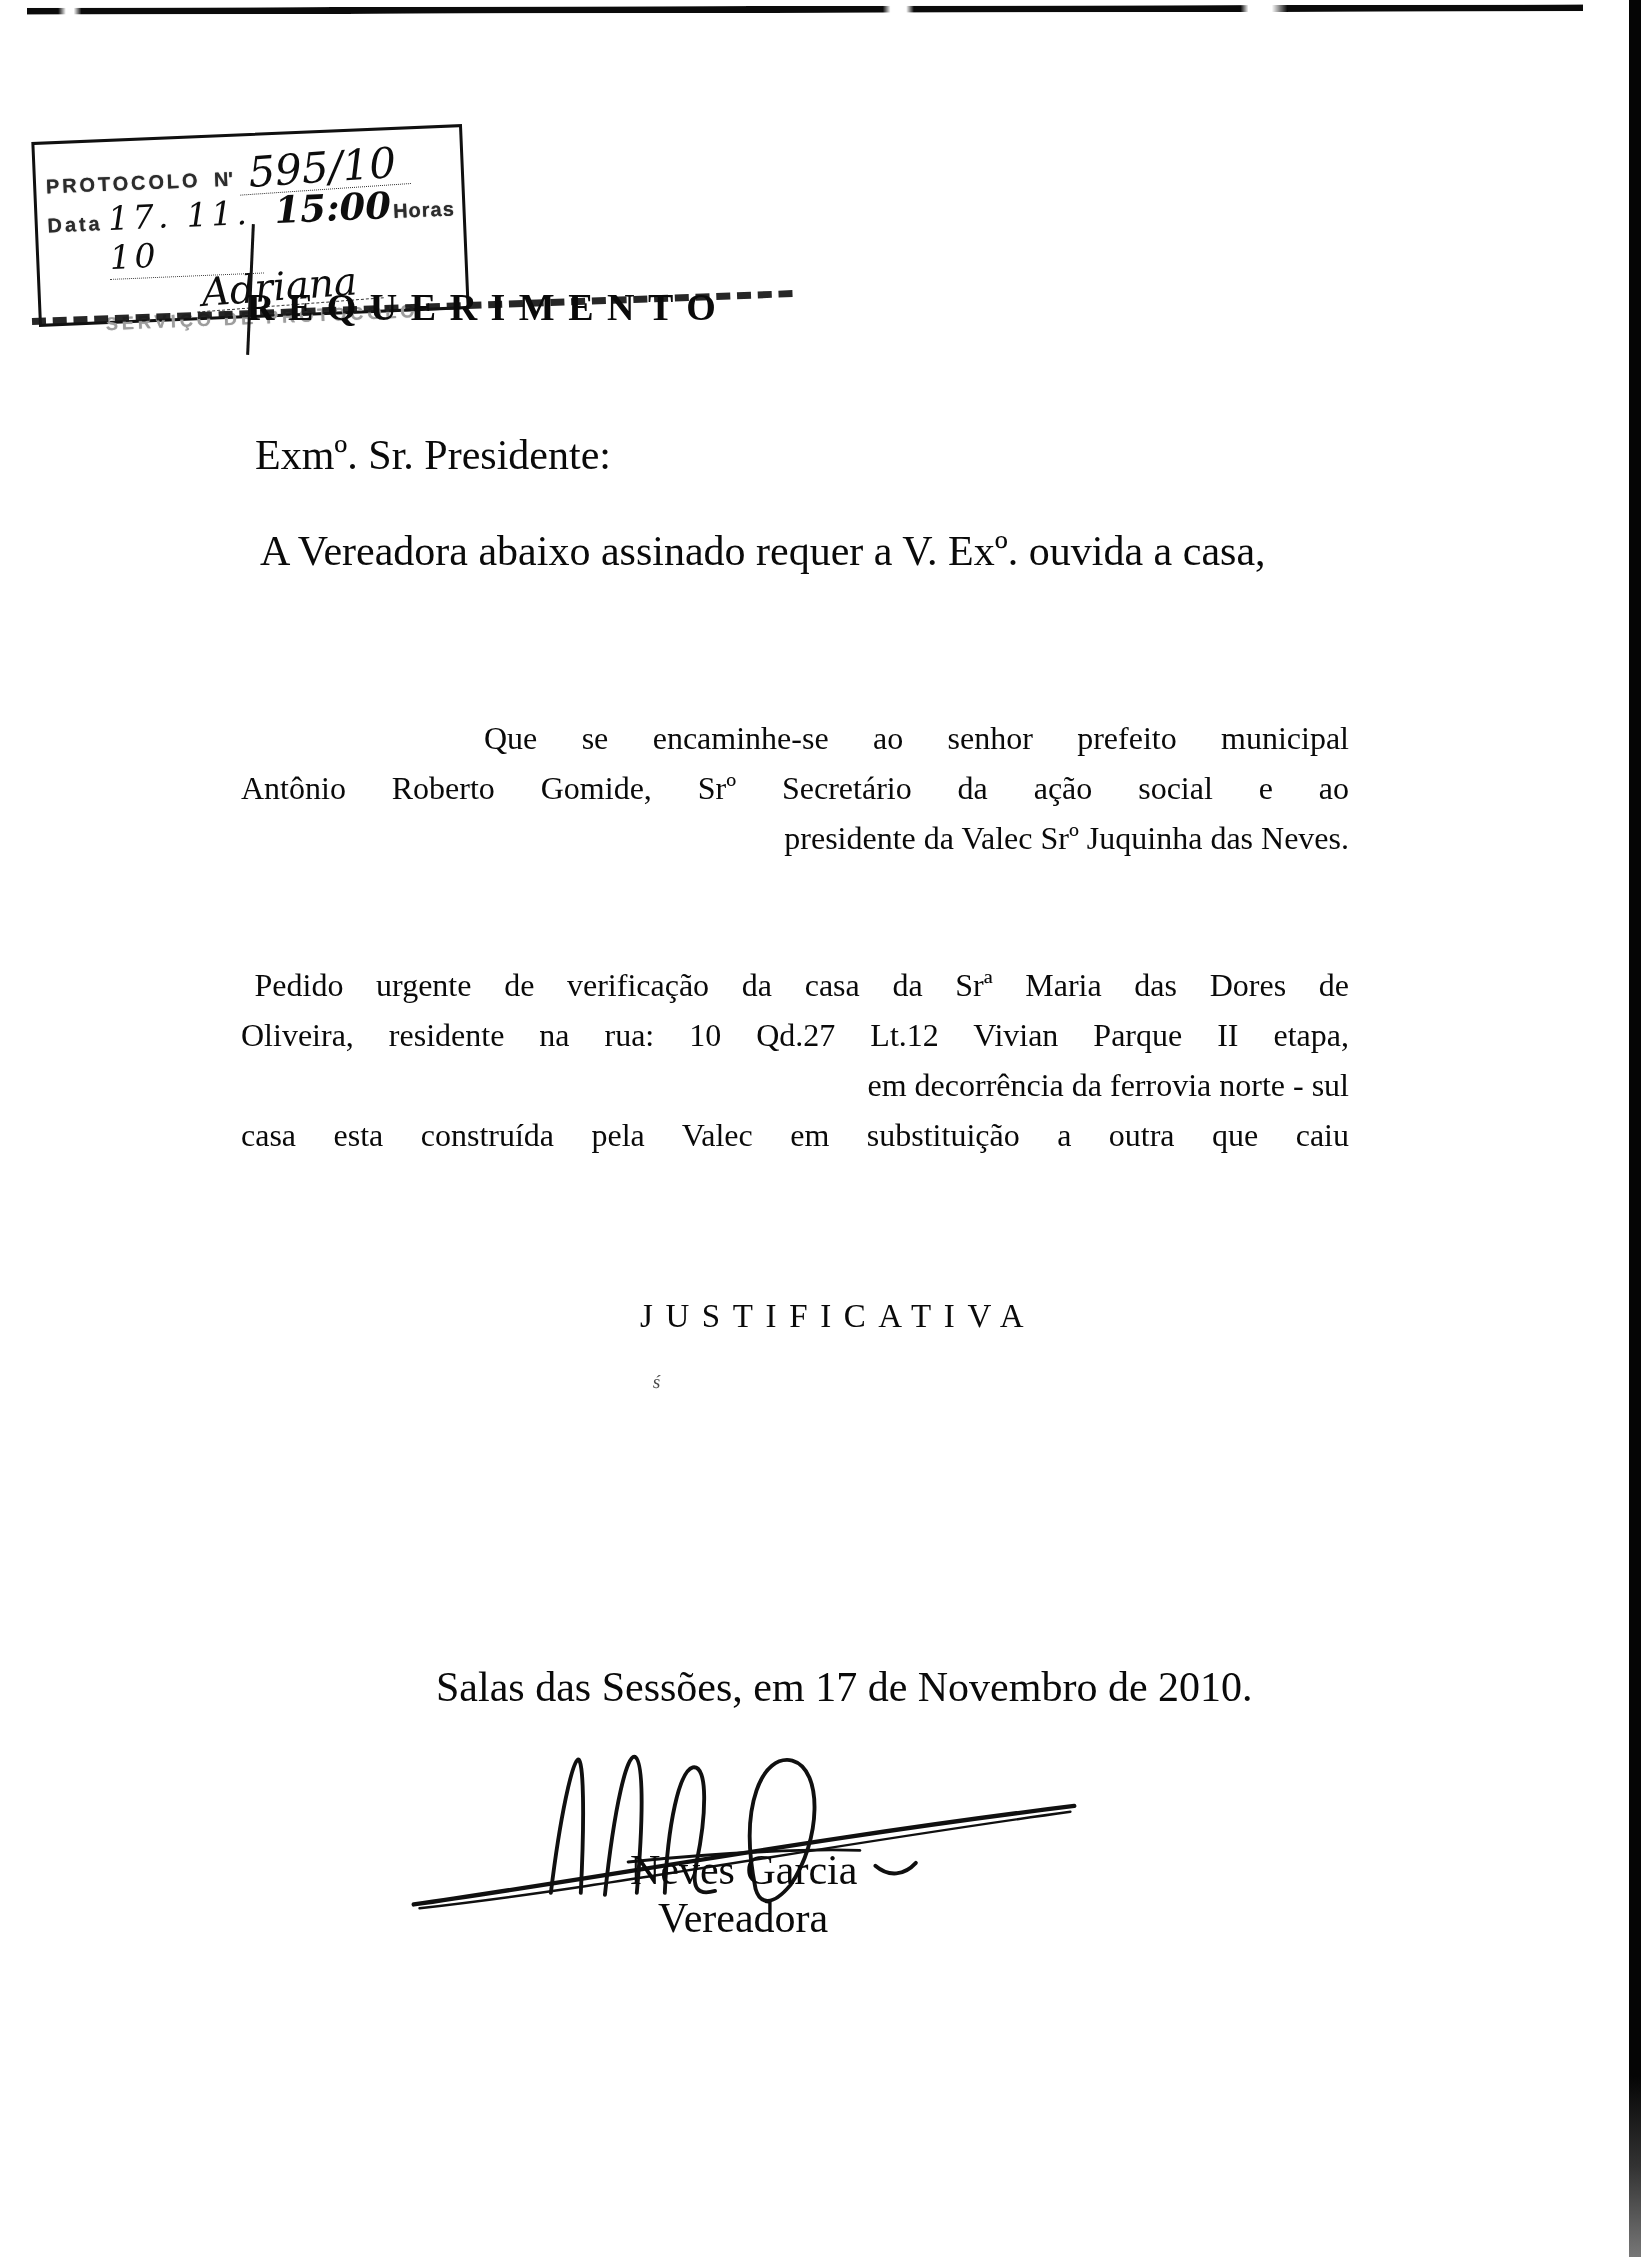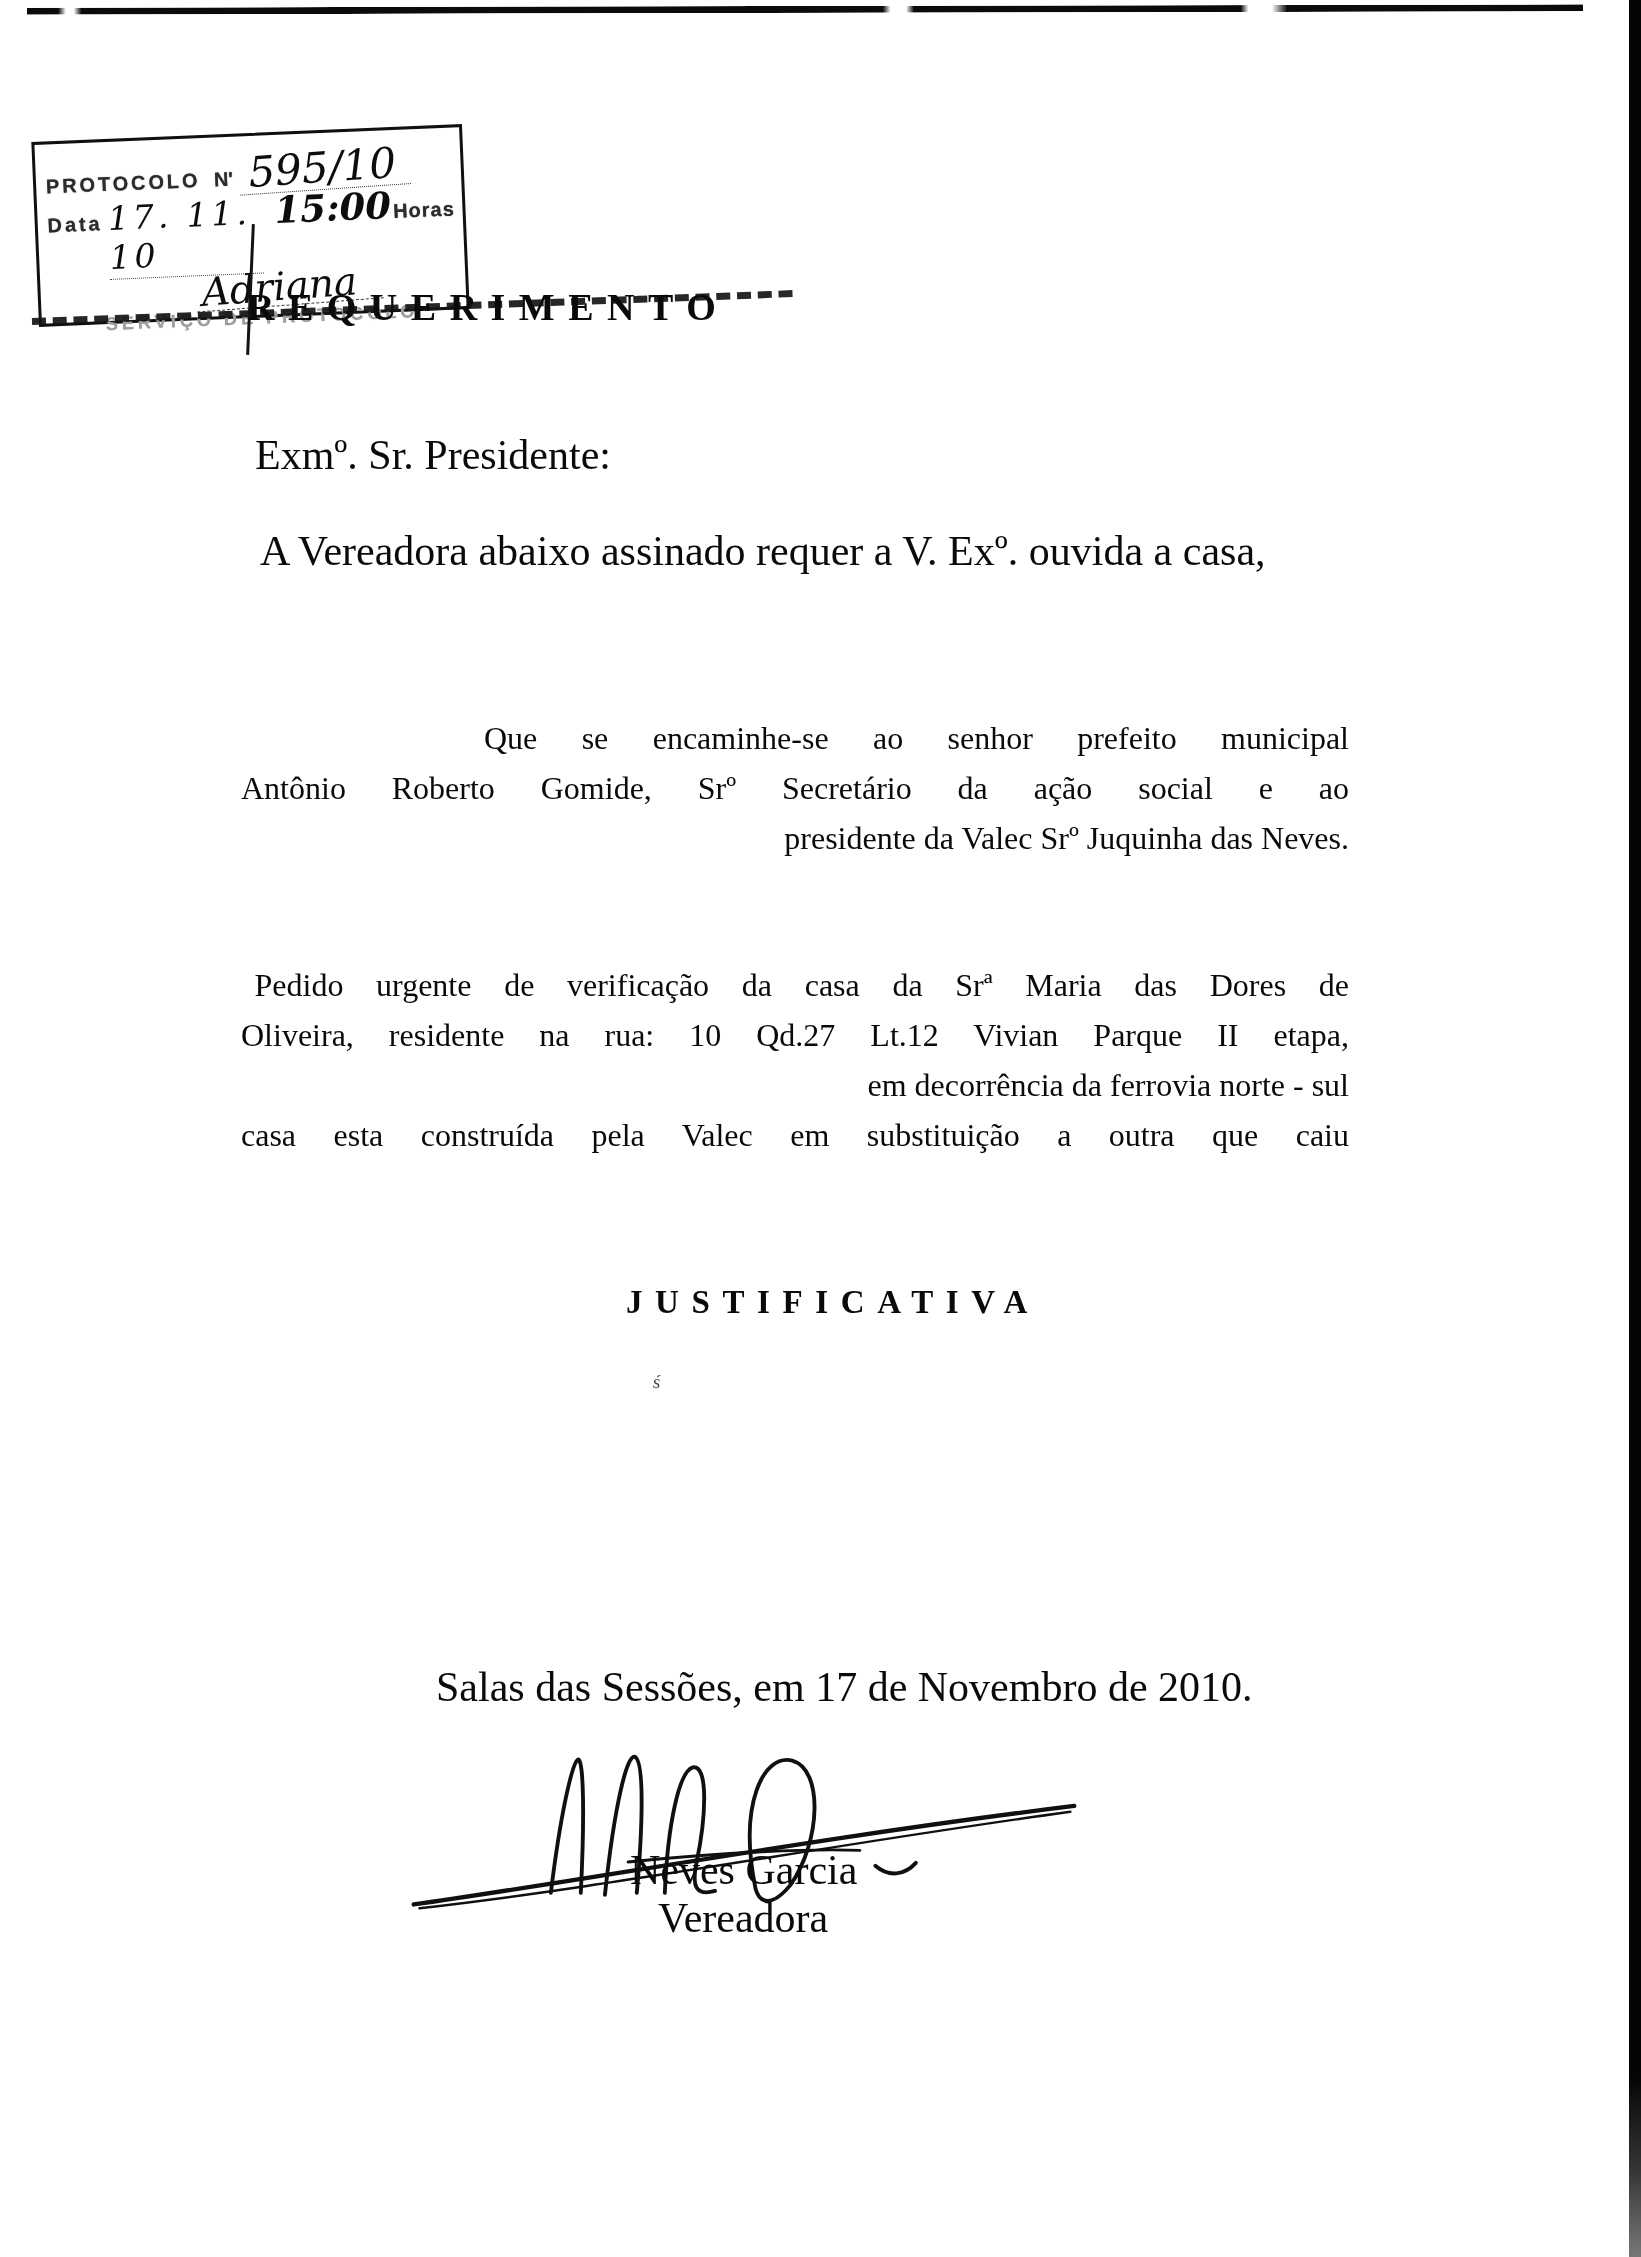--- a/index.html
+++ b/index.html
@@ -83,22 +83,22 @@
   .para{position:absolute;left:241px;width:1108px;font-size:32px;line-height:50px;}
   .para1{top:713px;}
   .para2{top:960px;}
   .para3{top:1431px;}
   .pline{width:100%;text-align:right;}
   .jl{text-align:justify;text-align-last:justify;}
   .indent1{padding-left:243px;box-sizing:border-box;}
   .indent2{padding-left:13.5px;box-sizing:border-box;}
   .indent3{padding-left:209px;box-sizing:border-box;}
   .section-title{
-    position:absolute;left:626px;top:1284px;margin:0;
-    font-size:33px;font-weight:bold;letter-spacing:12.6px;
+    position:absolute;left:626px;top:1284px;margin:14px;
+    font-size:33px;font-weight:normal;letter-spacing:12.6px;
   }
   .stray-mark{
     position:absolute;left:653px;top:1371px;
     font-size:19.3px;color:#4a4a4a;transform:rotate(8deg);
   }
   .date-line{left:436px;top:1663px;}
   .signature-svg{position:absolute;left:406px;top:1748px;}
   .signer-name{left:630px;top:1846px;}
   .signer-title{left:658px;top:1894px;}
 </style>

